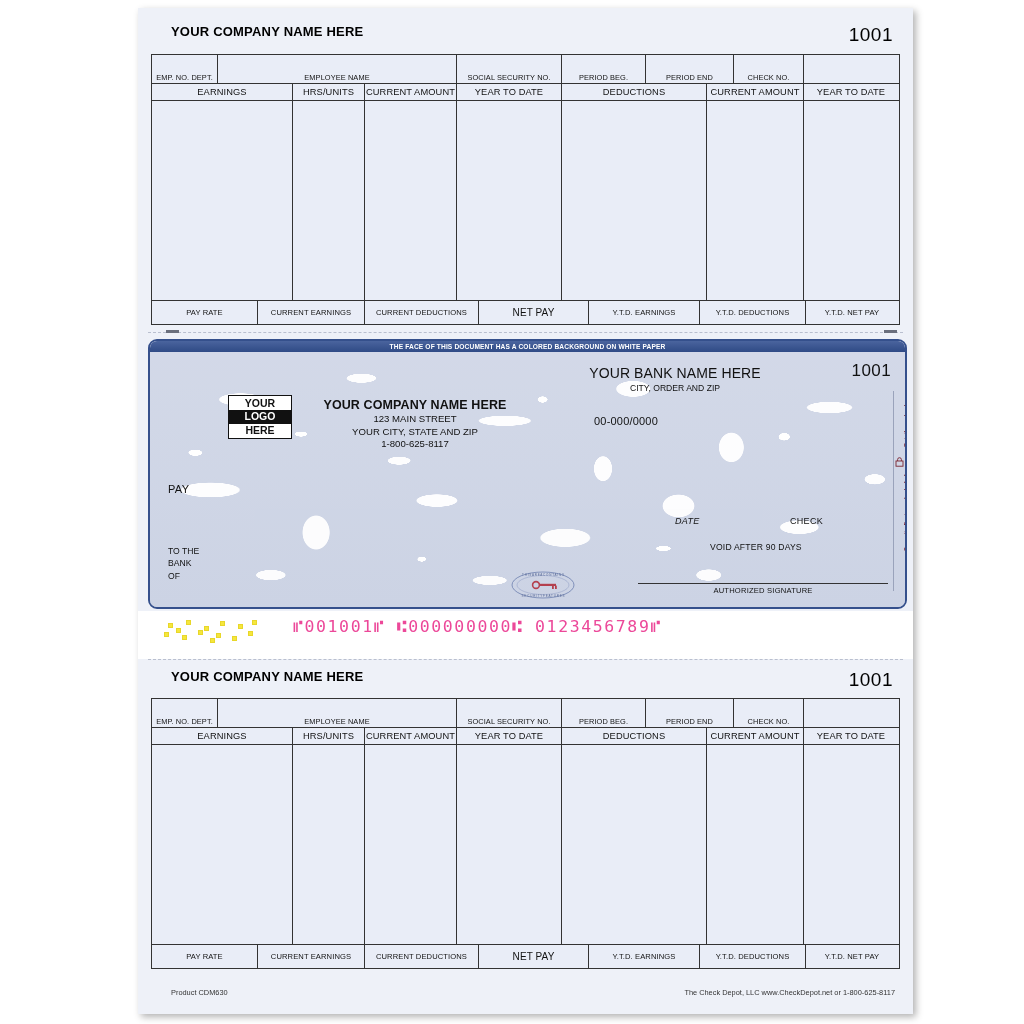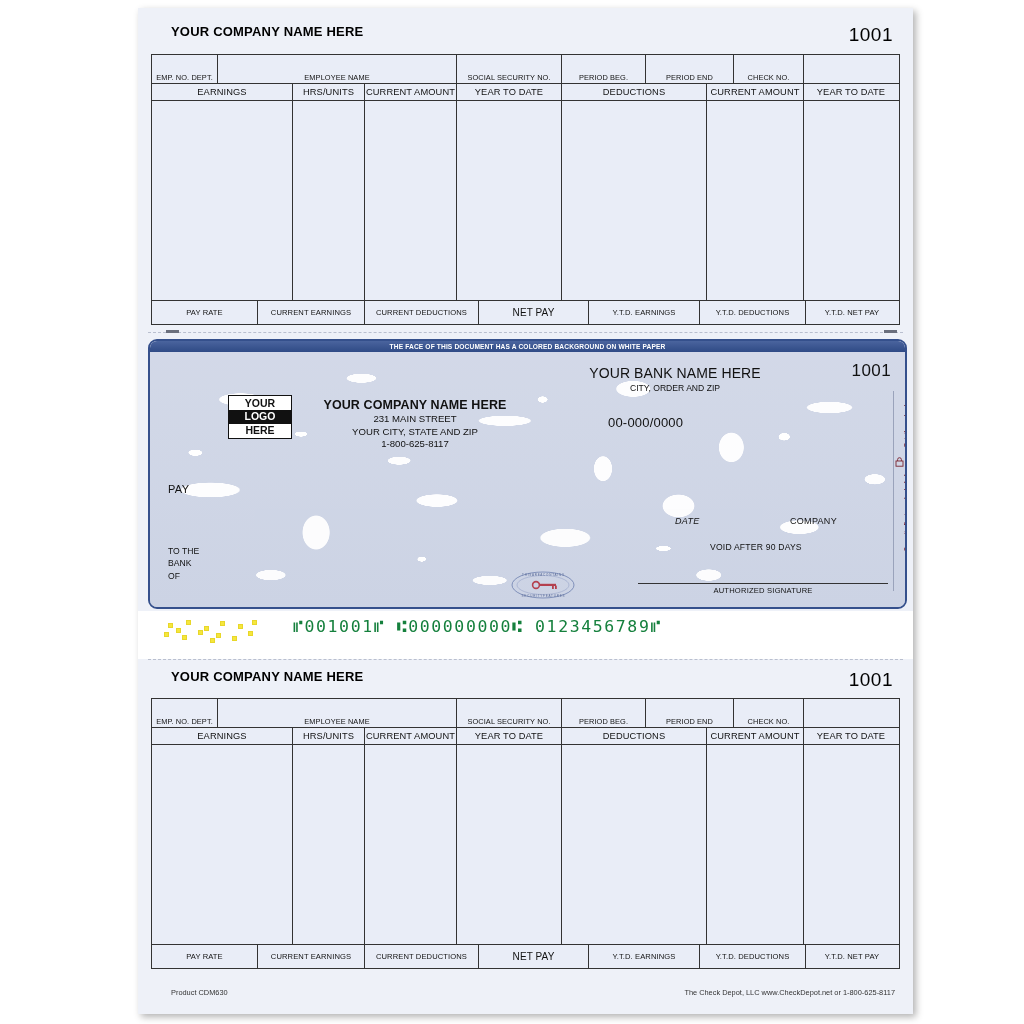--- a/index.html
+++ b/index.html
@@ -204,24 +204,23 @@
     letter-spacing: 0.1px;
   }
   .bank-city {
     font-size: 8.6px;
     color: #111;
   }
   .fraction {
     position: absolute;
     left: 444px;
     top: 74px;
-    font-size: 13px;
+    font-size: 11px;
     color: #111;
     letter-spacing: 0.2px;
-    margin-left: 14px;
   }
 
   .logo-box {
     position: absolute;
     left: 78px;
     top: 54px;
     width: 64px;
     height: 44px;
     border: 1.6px solid #111;
     background: #ffffff;
@@ -367,21 +366,21 @@
     width: 775px;
     height: 48px;
     background: #ffffff;
   }
   .micr {
     position: absolute;
     left: 155px;
     top: 6px;
     font-family: "DejaVu Sans Mono", monospace;
     font-size: 16.5px;
-    color: #15803d;
+    color: #ec4899;
     letter-spacing: 1.6px;
     white-space: nowrap;
   }
   .dots {
     position: absolute;
     left: 22px;
     top: 8px;
     width: 105px;
     height: 26px;
   }
@@ -527,35 +526,35 @@
       <div class="fraction">00-000/0000</div>
 
       <div class="logo-box">
         <div class="l1">YOUR</div>
         <div class="l2">LOGO</div>
         <div class="l3">HERE</div>
       </div>
 
       <div class="company-block">
         <div class="company-name">YOUR COMPANY NAME HERE</div>
-        <div class="company-line">231 MAIN STREET</div>
+        <div class="company-line">123 MAIN STREET</div>
         <div class="company-line">YOUR CITY, STATE AND ZIP</div>
         <div class="company-line">1-800-625-8117</div>
       </div>
 
       <div class="pay-label">PAY</div>
 
       <div class="order-block">
         <div>TO THE</div>
         <div>BANK</div>
         <div>OF</div>
       </div>
 
       <div class="date-label">DATE</div>
-      <div class="amount-label">COMPANY</div>
+      <div class="amount-label">CHECK</div>
       <div class="void-label">VOID AFTER 90 DAYS</div>
 
       <div class="sig-line"></div>
       <div class="sig-label">AUTHORIZED SIGNATURE</div>
 
       <div class="seal">
         <svg width="70" height="32" viewBox="0 0 70 32">
           <ellipse cx="35" cy="16" rx="31" ry="13" fill="none" stroke="#6c7fae" stroke-width="0.8"></ellipse>
           <ellipse cx="35" cy="16" rx="26" ry="9.5" fill="none" stroke="#8d9bc2" stroke-width="0.5"></ellipse>
           <g fill="#b4404e">

